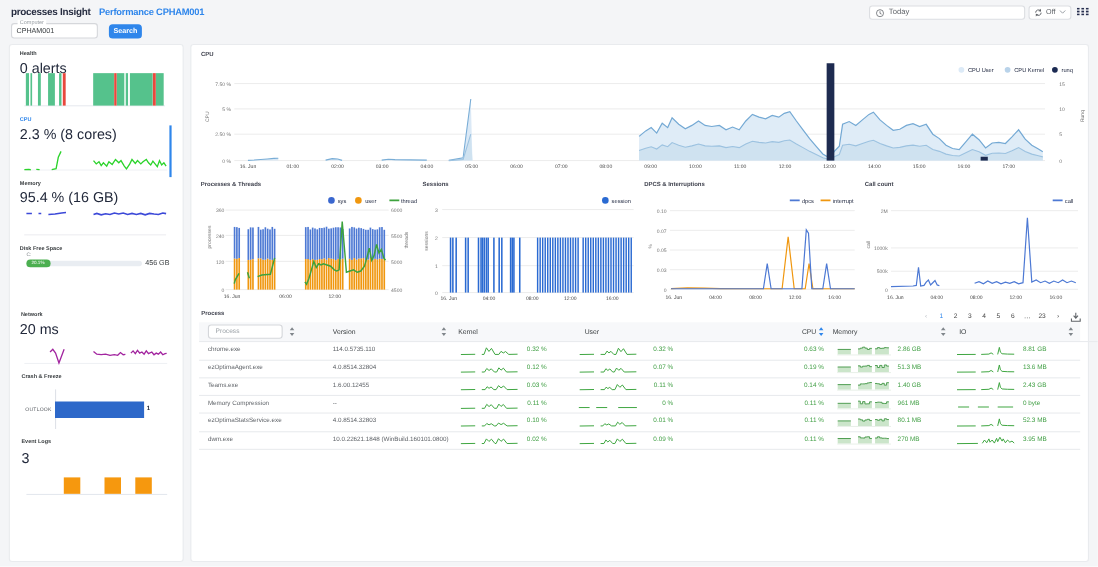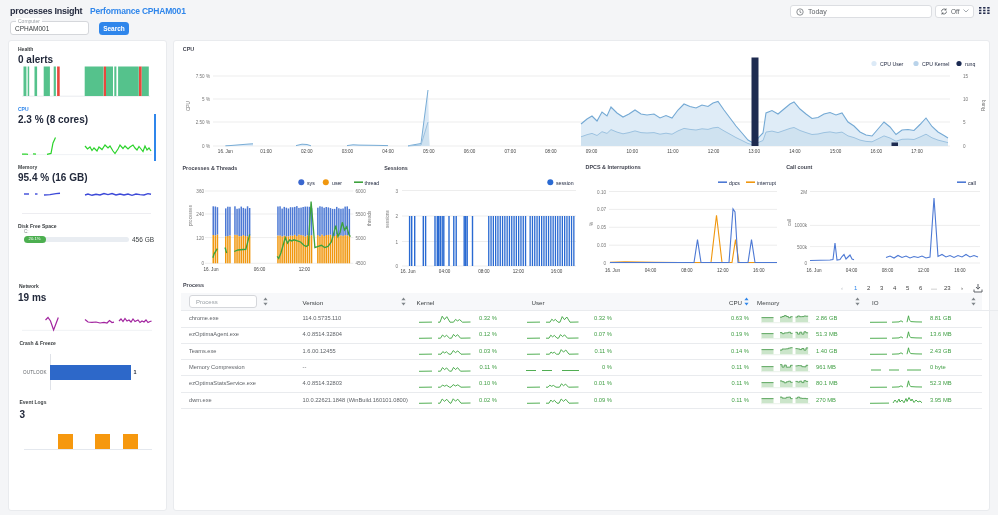--- a/index.html
+++ b/index.html
@@ -1,18 +1,18 @@
 <!DOCTYPE html>
 <html><head><meta charset="utf-8"><style>
 *{margin:0;padding:0;box-sizing:border-box}
 body{width:998px;height:515px;background:#f4f5f7;font-family:"Liberation Sans",sans-serif;position:relative;overflow:hidden}
 .a{position:absolute}
 .card{position:absolute;background:#fff;border:1px solid #e9ebee;border-radius:3px}
 .lbl{position:absolute;font-size:5px;color:#3c4043;font-weight:bold}
-.big{position:absolute;font-size:10px;font-weight:bold;color:#22293b}
+.big{position:absolute;font-size:13px;font-weight:normal;color:#22293b}
 svg{position:absolute;display:block}
 .gv{font-size:4.6px;fill:#757575}
 .gx{font-size:4.6px;fill:#444}
 .gt{font-size:5.4px;font-weight:bold;fill:#40434f}
 .gl{font-size:5.2px;fill:#222a42}
 .hdrs{position:absolute;font-size:6.2px;color:#3c4043;top:298.5px}
 .val{position:absolute;font-size:5.8px;color:#43a047}
 .nm{position:absolute;font-size:5.7px;color:#5f6368}
 .pg{position:absolute;font-size:6px;color:#444;top:284.5px}
 </style></head><body>
@@ -88,21 +88,21 @@
     <path d="M22.0,10.0 L28.0,9.6 L34.0,8.6 L38.0,8.2" fill="none" stroke="#3c49d8" stroke-width="1.4"></path>
     <path d="M63.0,10.0 L66.0,9.0 L70.0,10.3 L74.0,9.3 L78.0,10.0 L82.0,8.6 L86.0,9.6 L90.0,8.6 L94.0,10.0 L98.0,9.0 L102.0,10.0 L106.0,9.0 L110.0,10.3 L114.0,9.0 L118.0,9.6 L122.0,10.0 L126.0,8.6 L129.0,9.2" fill="none" stroke="#3c49d8" stroke-width="1.4"></path>
   </svg>
 <div class="a" style="left:22px;top:213px;width:129px;height:1px;background:#ededf1"></div>
 <div class="lbl" style="left:18px;top:222.5px">Disk Free Space</div>
 <div class="a" style="left:24px;top:229px;font-size:4.5px;color:#80868b">C:</div>
 <div class="a" style="left:23.5px;top:237.3px;width:105px;height:4.5px;background:#e9edf2;border-radius:2.5px"></div>
 <div class="a" style="left:23.5px;top:236.2px;width:22px;height:6.6px;background:#4caf50;border-radius:3.5px;color:#fff;font-size:4.2px;text-align:center;line-height:6.6px">20.1%</div>
 <div class="a" style="left:132px;top:236px;font-size:6.5px;color:#3c4043">456 GB</div>
 <div class="lbl" style="left:19px;top:282.8px">Network</div>
-<div class="big" style="left:18px;top:291.5px">19 ms</div>
+<div class="big" style="left:18px;top:291.5px">20 ms</div>
 <svg style="left:22px;top:312px" width="132" height="21" viewBox="0 0 132 21">
     <line x1="0" y1="18.4" x2="130" y2="18.4" stroke="#eef0f4" stroke-width="0.9"></line>
     <path d="M23.5,8.0 L26.0,5.5 L28.5,9.0 L31.6,18.0 L36.3,5.5" fill="none" stroke="#a2249f" stroke-width="1.2"></path>
     <path d="M63.0,7.5 L66.0,10.0 L70.0,10.4 L74.0,10.0 L78.0,11.0 L82.0,10.4 L85.0,11.0 L87.5,8.5 L90.0,10.5 L92.0,10.2" fill="none" stroke="#a2249f" stroke-width="1.2"></path>
     <path d="M97.0,9.0 L99.0,7.0 L101.0,9.5 L103.0,6.5 L105.0,9.0 L107.0,8.0 L109.0,10.0 L111.0,7.0 L113.0,9.5 L116.0,8.0 L118.0,10.5 L120.0,9.0 L122.0,10.0 L124.0,8.0 L126.0,10.5 L128.0,9.5 L129.5,9.2" fill="none" stroke="#a2249f" stroke-width="1.2"></path>
   </svg>
 <div class="lbl" style="left:19.5px;top:340.3px">Crash &amp; Freeze</div>
 <div class="a" style="left:50px;top:353.5px;width:1px;height:36px;background:#dfe2e8"></div>
 <div class="a" style="left:50px;top:364.5px;width:80.5px;height:15px;background:#2d68c9"></div>
 <div class="a" style="left:133.5px;top:368.8px;font-size:5.5px;font-weight:bold;color:#22293b">1</div>

